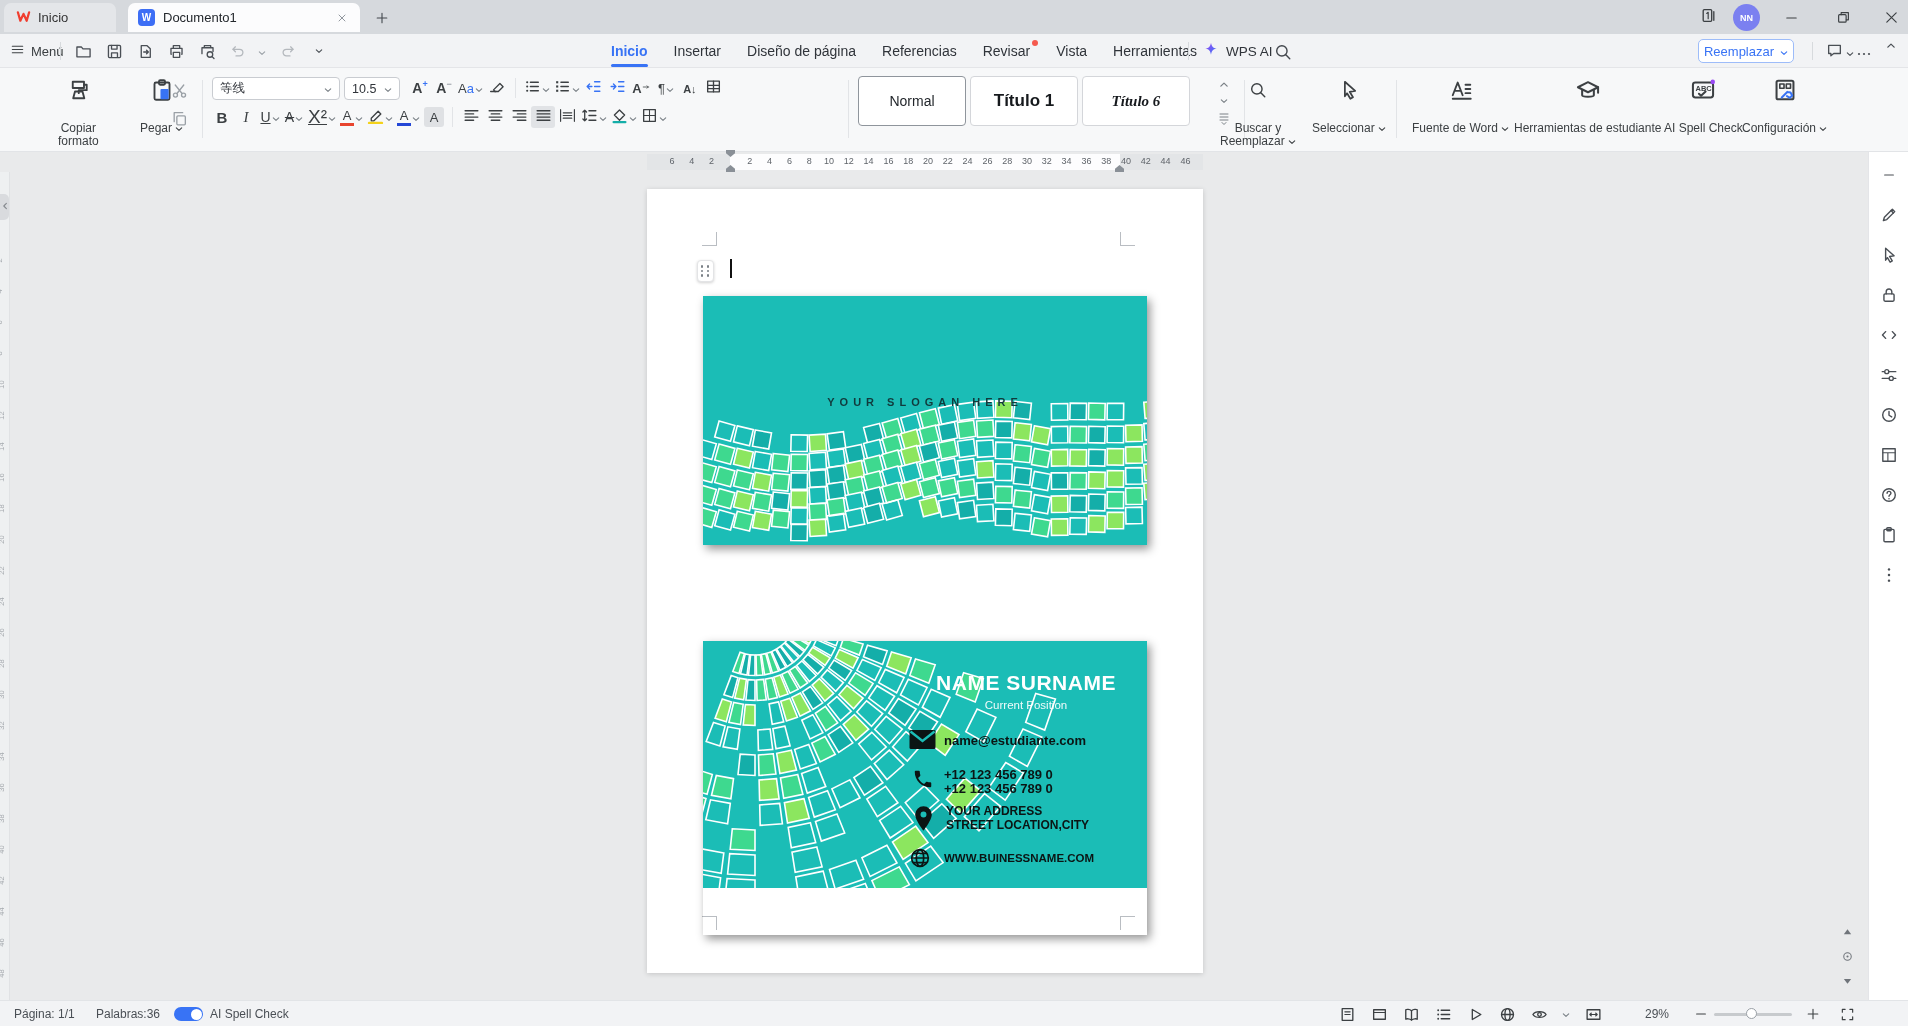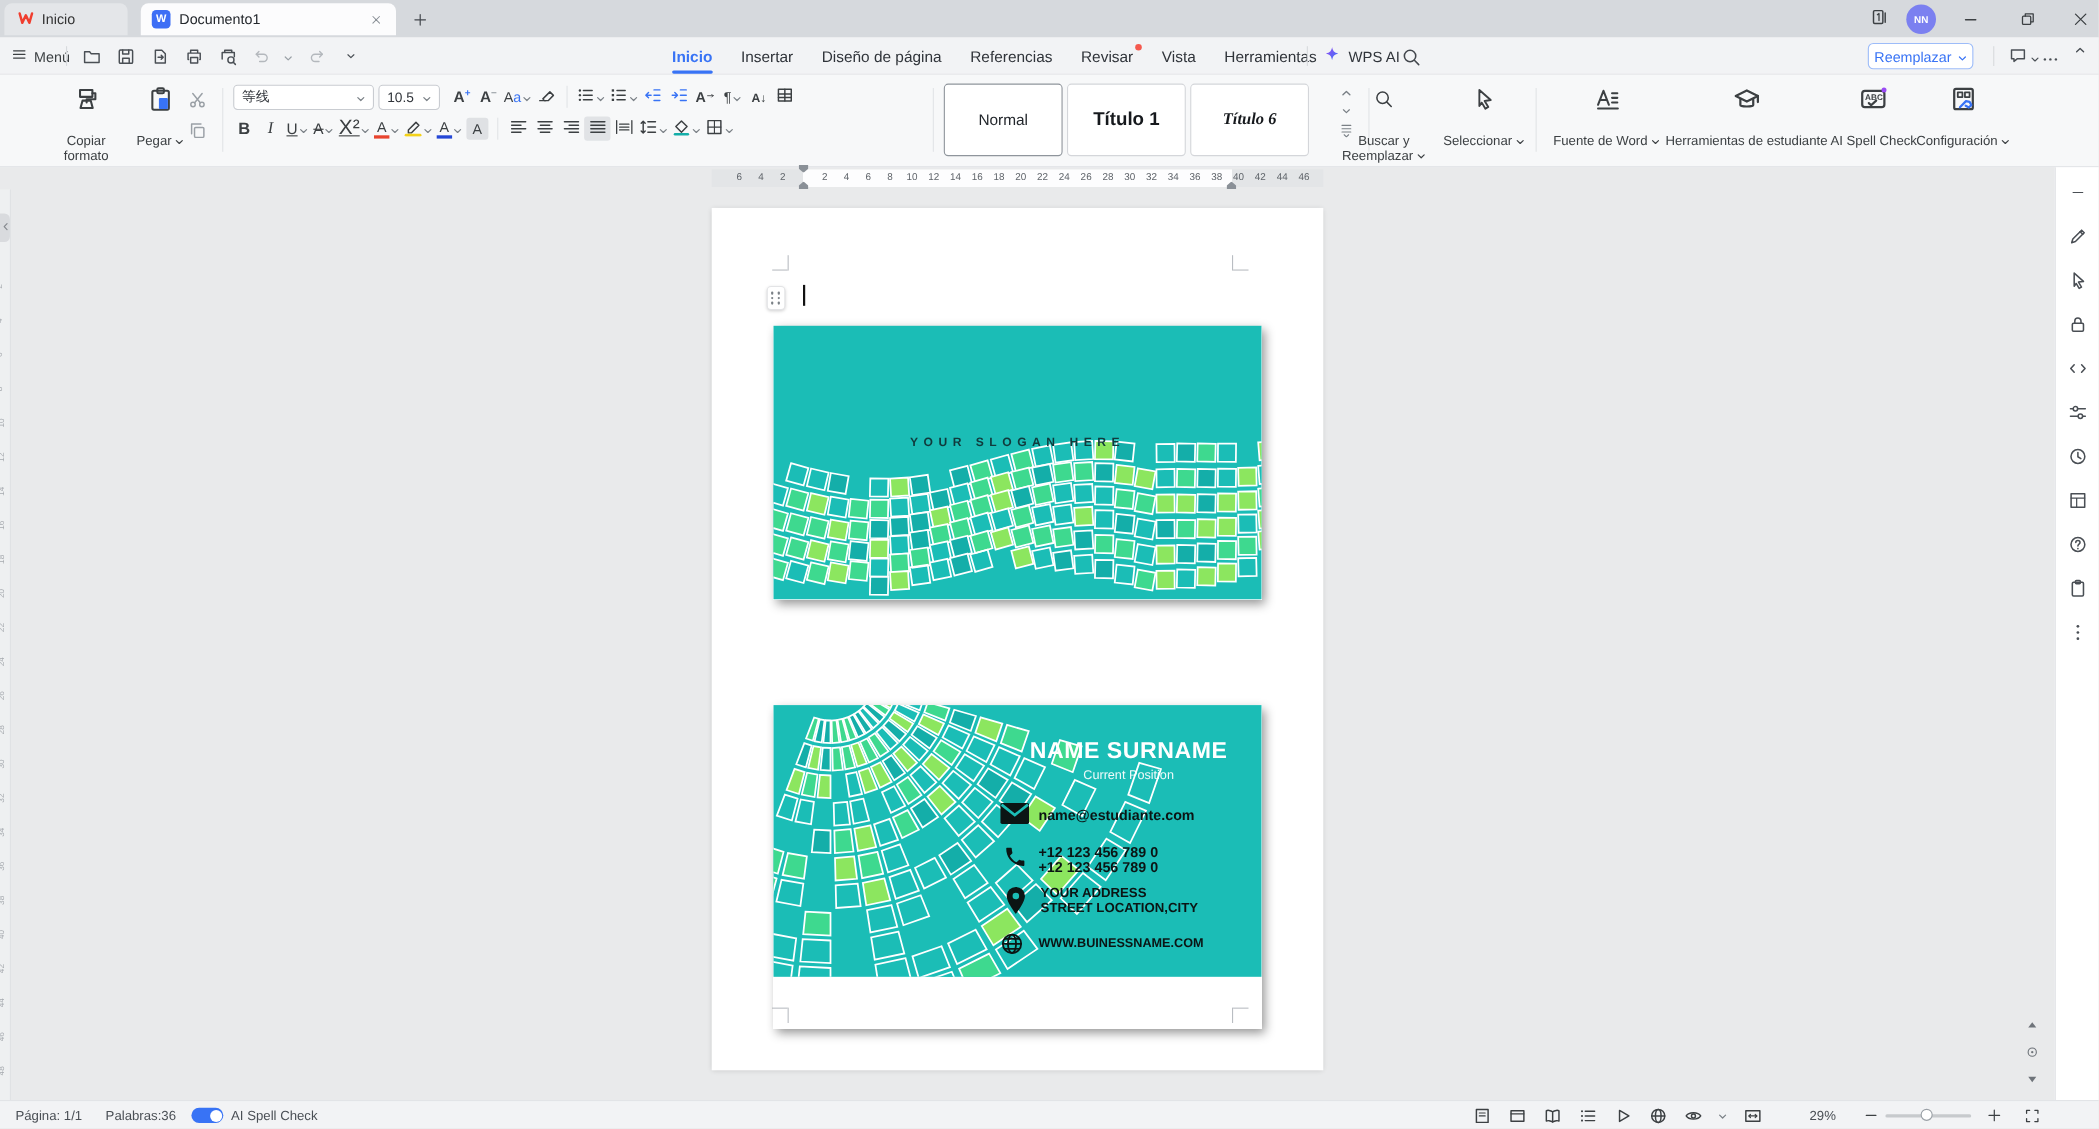--- a/index.html
+++ b/index.html
@@ -75,21 +75,21 @@
   .li-u { font-size:14px; text-decoration:underline; }
   .li-strike { font-size:14px; }
   .li-strike span { text-decoration:line-through; }
   .li-sup { font-size:19px;text-decoration:underline; }
   .letterbar { display:flex; flex-direction:column; align-items:center; line-height:13px; font-size:13px; }
   .letterbar .bar { width:14px; height:3px; margin-top:1px; }
   .li-boxa { background:#dfe1e4; border-radius:3px; width:20px; height:20px; display:flex; align-items:center; justify-content:center; font-size:13px;}
 
   
   #styles-gallery { position:absolute; left:858px; top:8px; display:flex; gap:4px; }
-  .stylebox { width:108px; height:66px; background:#fff; border:1px solid #d4d6da; border-radius:4px;
+  .stylebox { width:108px; height:50px; background:#fff; border:1px solid #d4d6da; border-radius:4px;
     display:flex; align-items:center; justify-content:center; cursor:pointer; }
   .stylebox.selected { border:1.5px solid #8f959c; }
   .st-normal { font-size:14px; color:#23272c; }
   .st-t1 { font-size:17px; font-weight:bold; color:#16191d; }
   .st-t2 { font-size:15px; font-weight:bold; font-style:italic; font-family:"Liberation Serif","DejaVu Serif",serif; color:#16191d;}
   #gallery-arrows { position:absolute; left:1216px; top:9px; display:flex; flex-direction:column; gap:3px; }
   #gallery-arrows .ga { width:16px; height:14px; display:flex; align-items:center; justify-content:center; color:#7a8086; border:0; background:none; cursor:pointer;}
 
   
   #rulerrow { position:absolute; left:10px; top:152px; width:1858px; height:20px; background:#e9eaeb; }
@@ -347,21 +347,21 @@
   <div class="bigbtn" style="left:52px">
     <span class="bb-ico">
         <svg width="24" height="24" viewBox="0 0 16 16" fill="none" stroke="currentColor" stroke-width="1.25" stroke-linecap="round" stroke-linejoin="round">
           <path d="M4.5 2.5h7.5v4.2H4.5z"></path>
           <path d="M12 4.5h1.8v3.6H8.5v2"></path>
           <path d="M6 9h5l1.2 4.5H4.8z"></path>
         </svg>
       </span>
     <span class="lbl"><span>Copiar</span><br><span>formato</span></span>
   </div>
-  <div class="bigbtn" style="left:118px">
+  <div class="bigbtn" style="left:134px">
     <span class="bb-ico">
         <svg width="24" height="24" viewBox="0 0 16 16" fill="none" stroke="currentColor" stroke-width="1.25" stroke-linecap="round" stroke-linejoin="round">
           <rect x="3" y="3" width="10" height="11.5" rx="1"></rect>
           <rect x="6" y="1.5" width="4" height="3" rx=".8"></rect>
           <rect x="7.6" y="8" width="4.2" height="5.5" fill="#3873f5" stroke="#3873f5"></rect>
         </svg>
       </span>
     <span class="lbl"><span>Pegar</span> <span><svg width="8" height="6" viewBox="0 0 8 6" fill="none" stroke="currentColor" stroke-width="1.25" stroke-linecap="round" stroke-linejoin="round">
             <path d="M1.3 1.8L4 4.4l2.7-2.6" stroke-width="1.1"></path>
           </svg></span></span>

